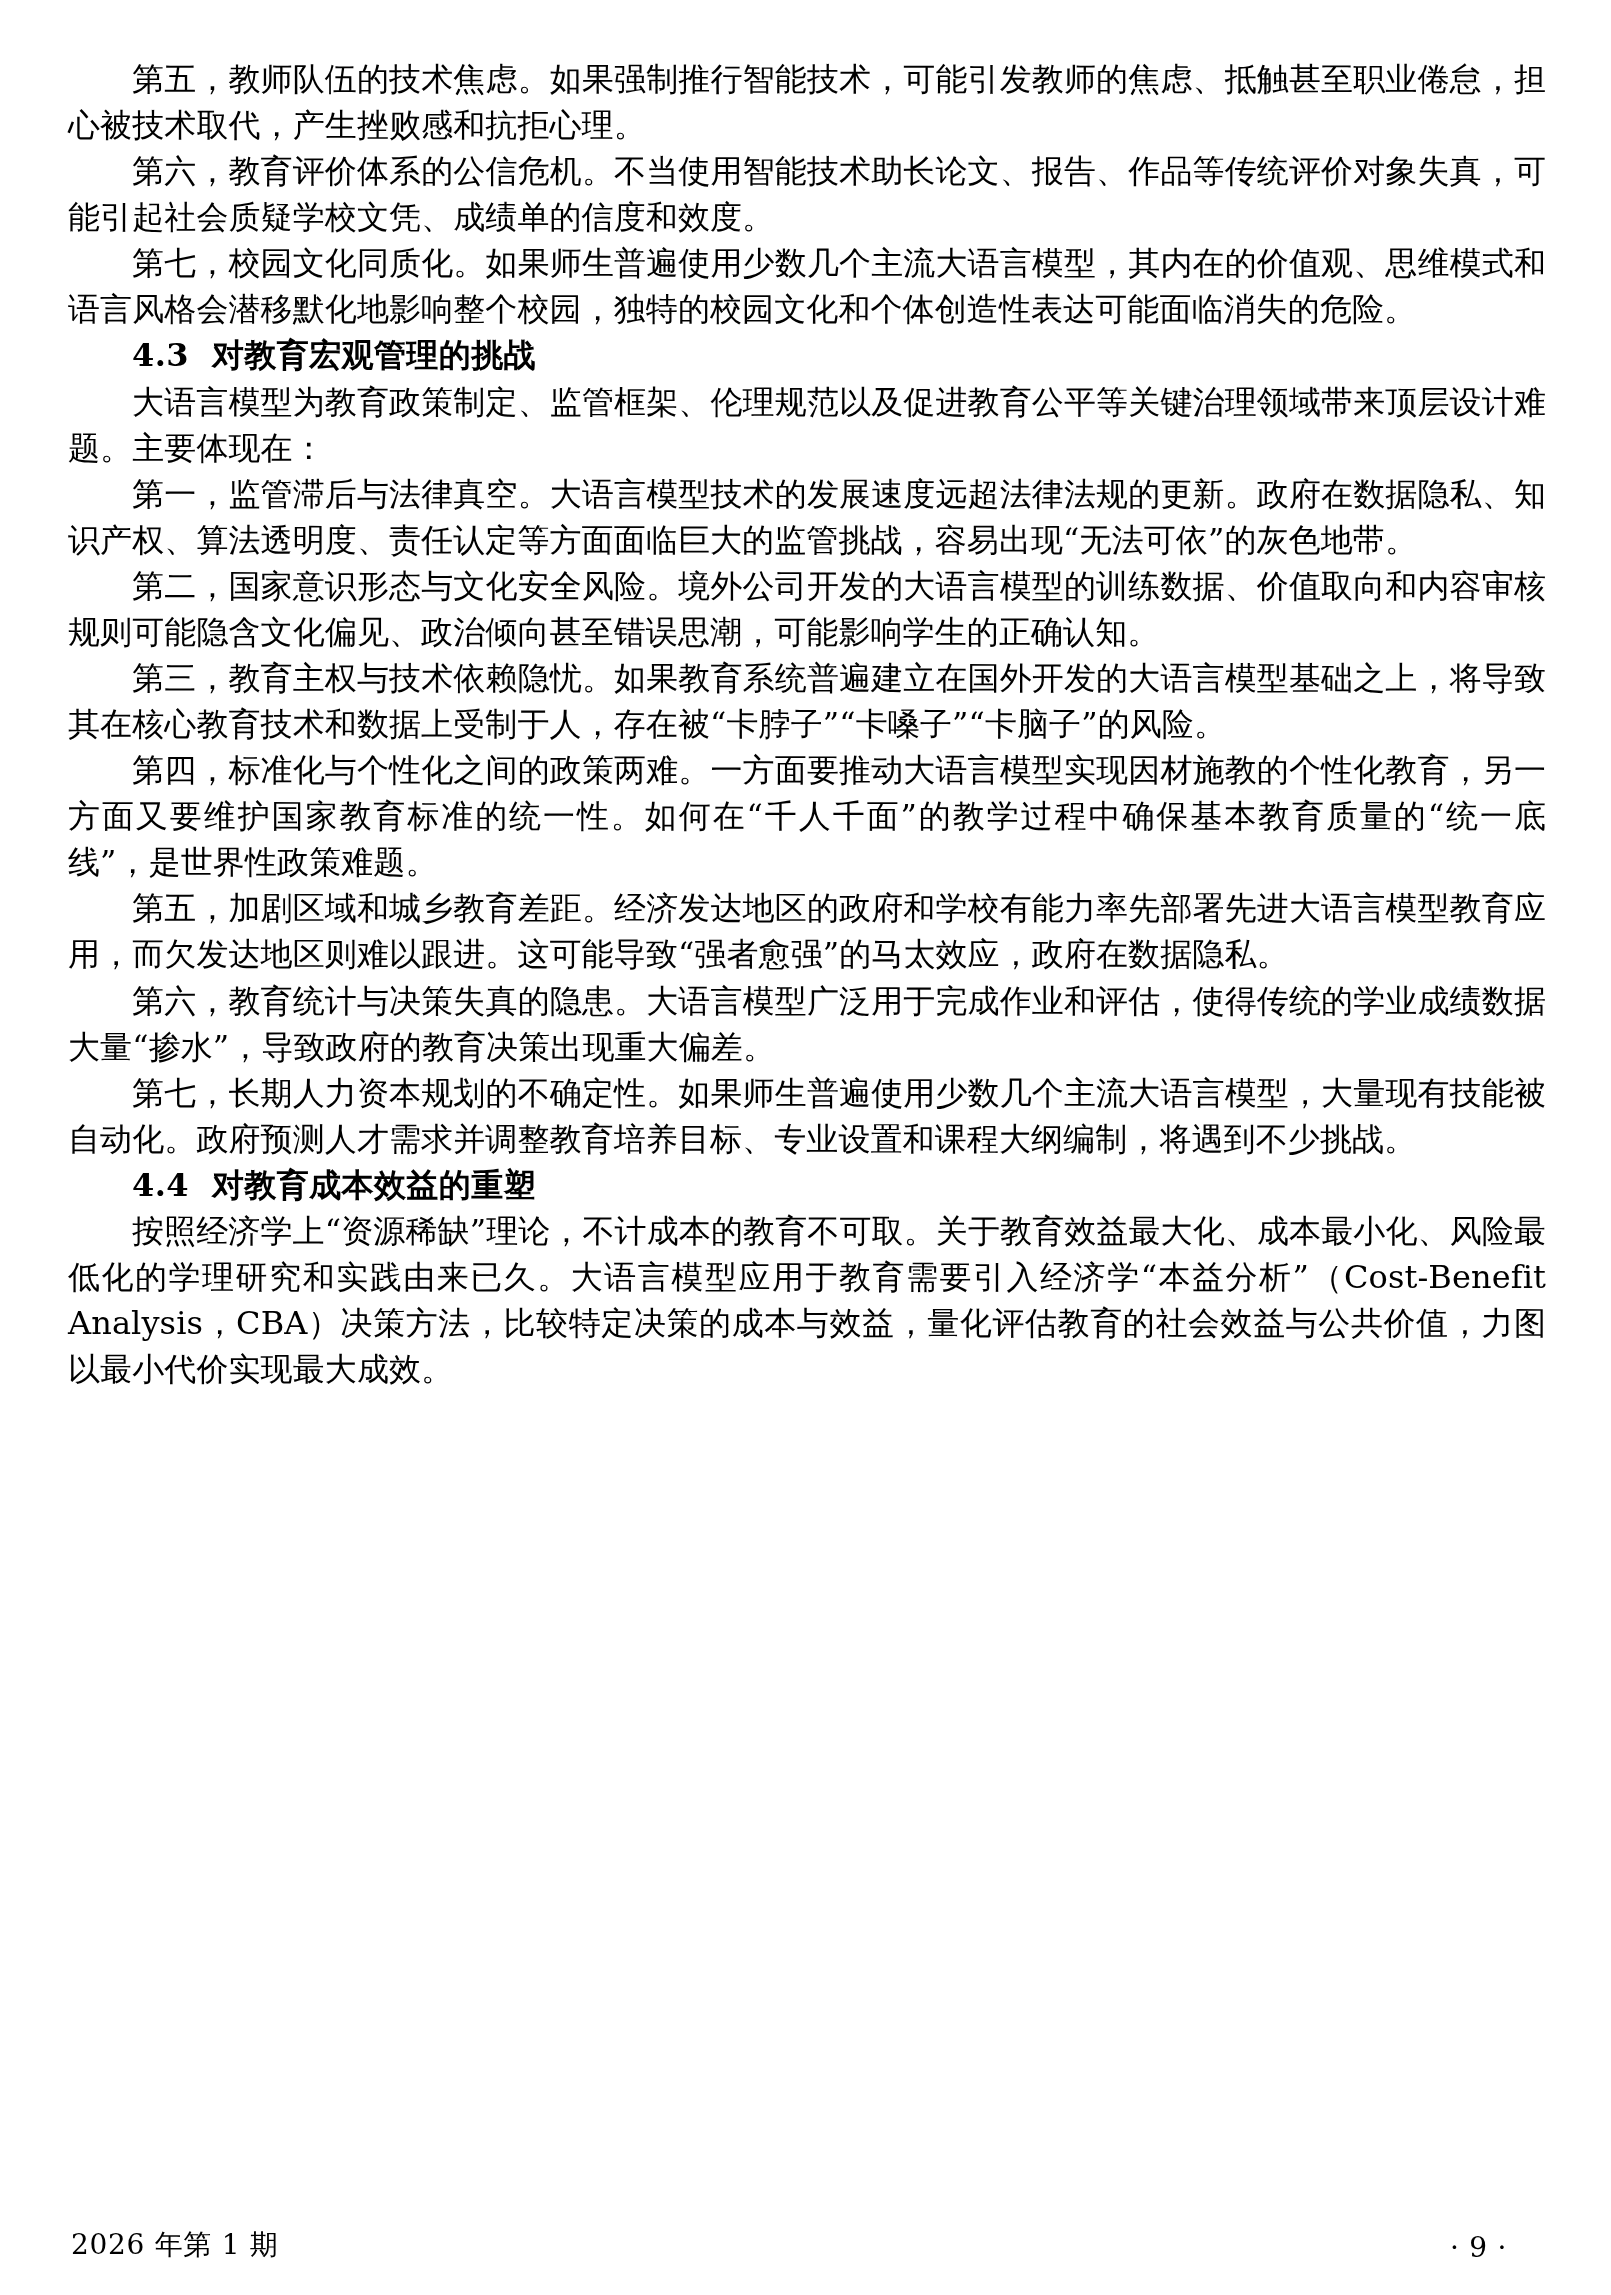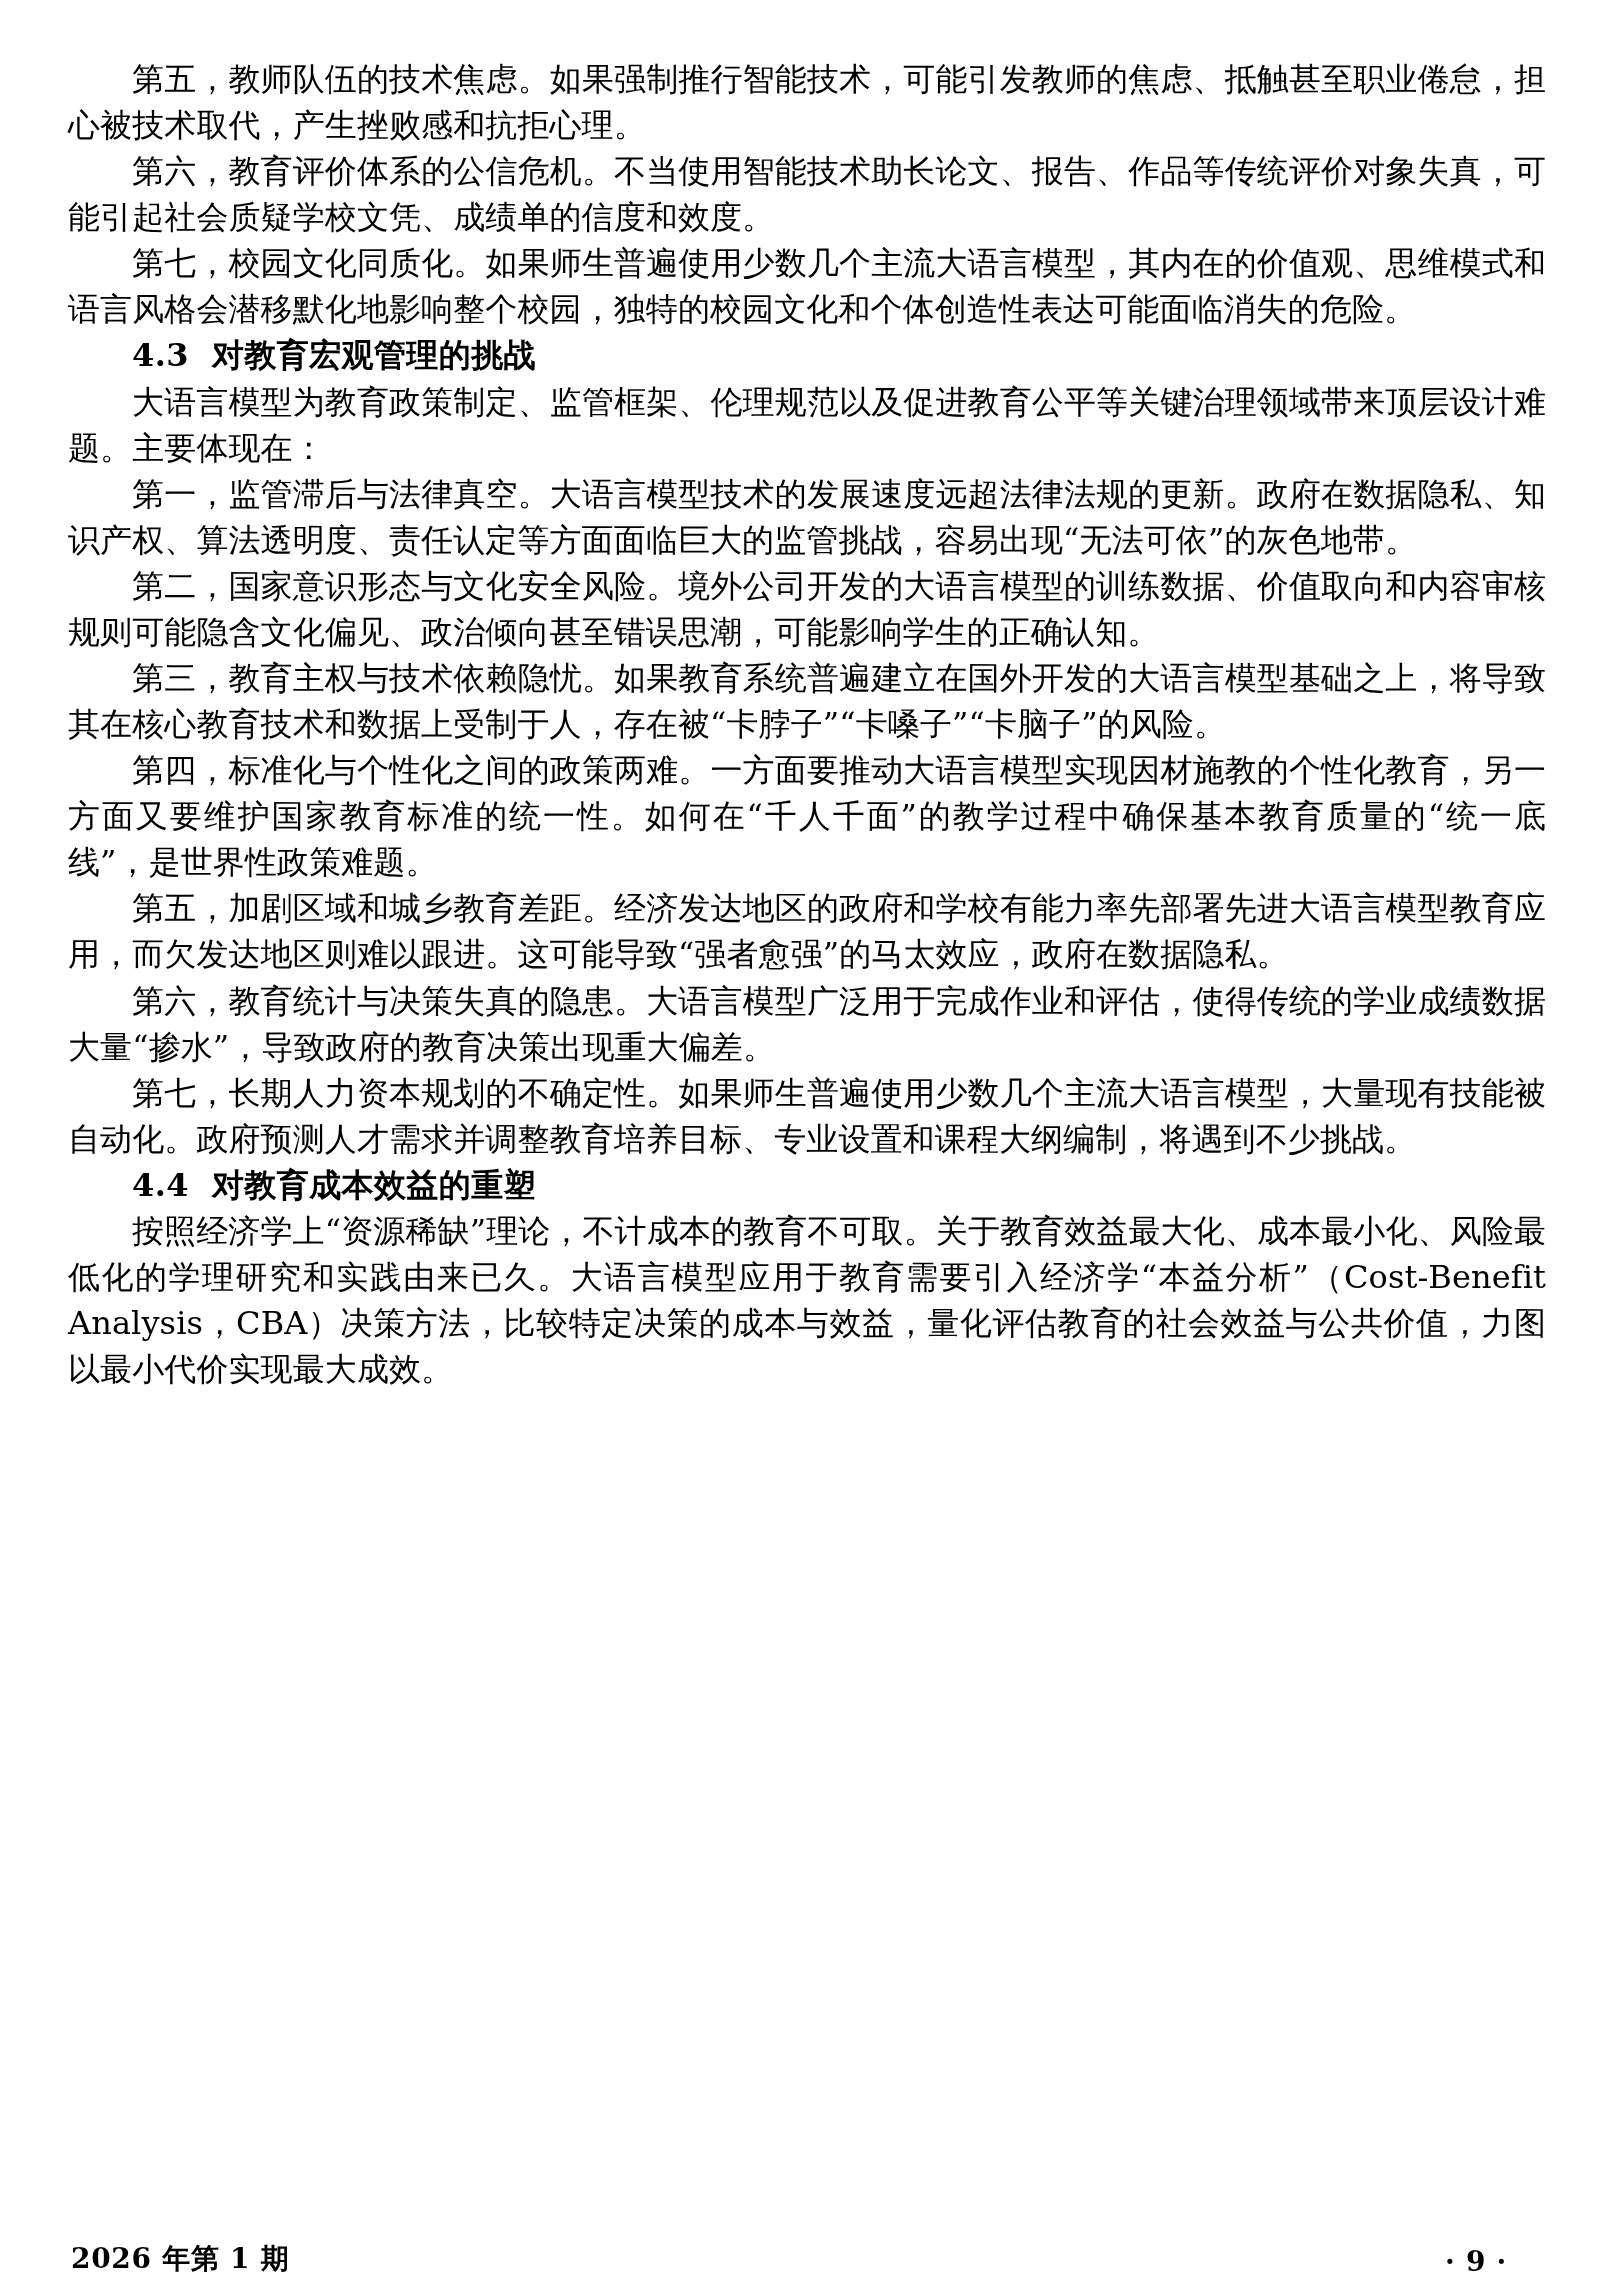--- a/index.html
+++ b/index.html
@@ -51,24 +51,23 @@
     font-weight: bold;
     letter-spacing: 0.4px;
   }
   .heading .num {
     font-family: "DejaVu Serif", "Liberation Serif", serif;
     font-weight: bold;
   }
   .footer {
     position: absolute;
     left: 0;
-    bottom: 17px;
+    bottom: 31px;
     width: 1578px;
     height: 45px;
-    font-weight: bold;
   }
   .footer-left {
     position: absolute;
     left: 71px;
     bottom: 0;
     font-size: 28px;
     font-family: "DejaVu Serif", "Liberation Serif", serif;
     letter-spacing: 0.7px;
   }
   .footer-right {

